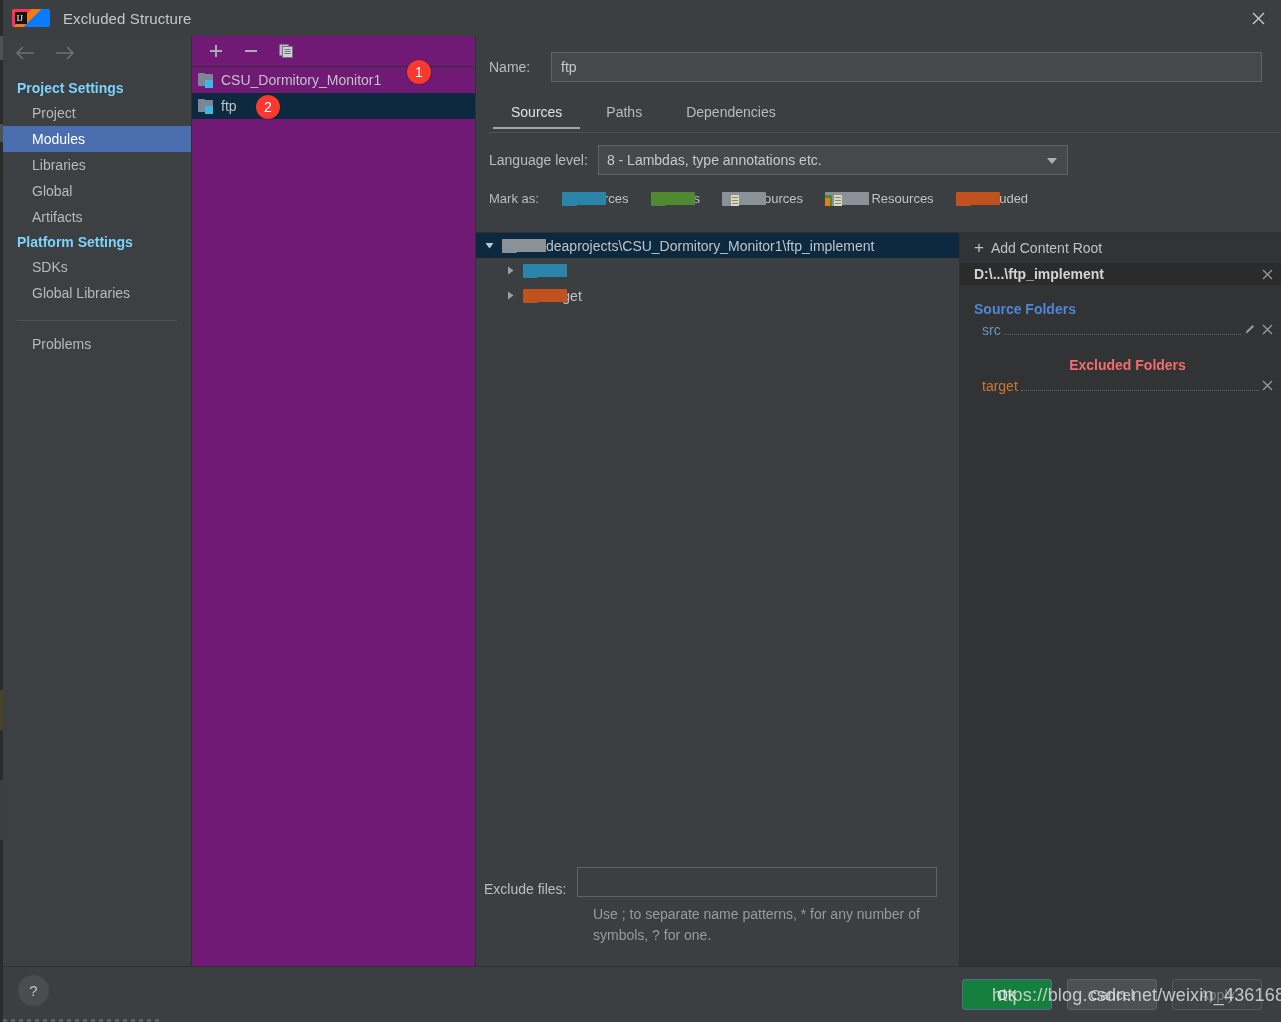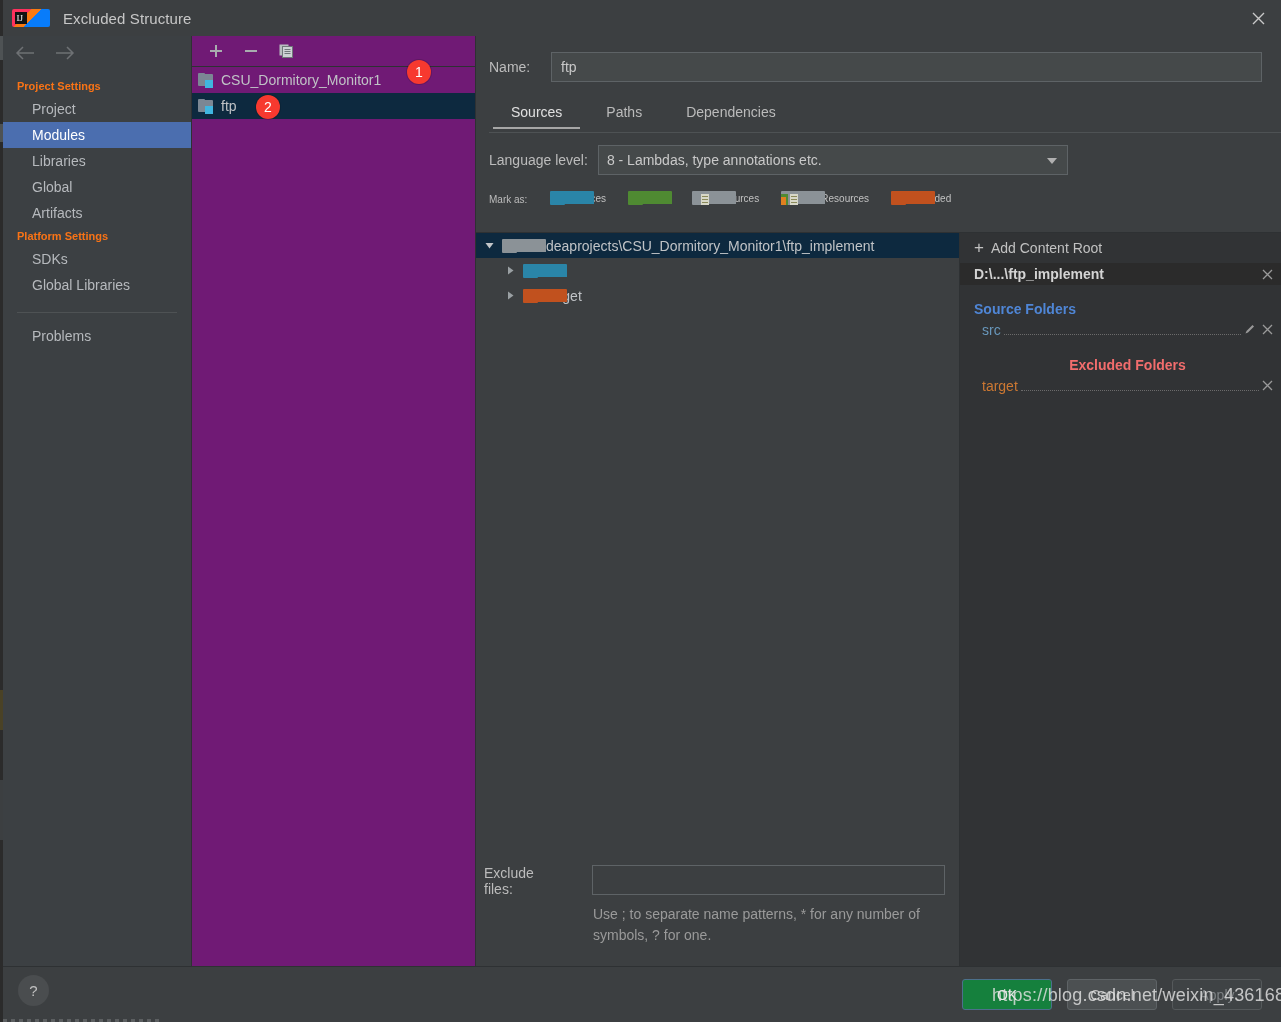--- a/index.html
+++ b/index.html
@@ -66,21 +66,21 @@
     background: #3c4043;
     border-right: 1px solid #2e3133;
     position: relative;
   }
   .nav-arrows {
     height: 34px; display: flex; align-items: center; padding-left: 11px; gap: 18px;
   }
   .nav-arrows .arw { color: #6e7174; display:flex; }
   .side-list { margin-top: 6px; }
   .side-group {
-    padding: 4px 0 4px 14px; font-weight: bold; color: #f97316; font-size: 11px;
+    padding: 4px 0 4px 14px; font-weight: bold; color: #7dd3fc; font-size: 14px;
   }
   .side-item {
     padding: 5px 0 5px 29px; color: #b6b9bd; font-size: 14px;
   }
   .side-item.selected { background: #4b6eaf; color: #ffffff; }
   .side-sep {
     margin: 14px 14px 10px 14px; height: 1px; background: #4e5254;
   }
 
   
@@ -147,21 +147,21 @@
     display: flex; align-items: center; padding: 0 8px; color: #c9c9c9; font-size: 14px;
     position: relative;
   }
   .combo .caret {
     position: absolute; right: 10px; top: 50%; margin-top: -2px;
     width: 0; height: 0; border-left: 5px solid transparent; border-right: 5px solid transparent;
     border-top: 6px solid #b0b0b0;
   }
 
   .markas-row {
-    display: flex; align-items: flex-end; padding: 16px 0 0 13px; gap: 8px; font-size: 10px;
+    display: flex; align-items: flex-end; padding: 16px 0 0 13px; gap: 8px; font-size: 13px;
   }
   .markas-label { color: #bcbcbc; margin-right: 15px; }
   .mark-item { display: flex; align-items: center; gap: 3px; margin-right: 14px; color: #c2c2c2; }
   .fic { position: relative; width: 16px; height: 14px; flex: 0 0 16px; }
   .fic .tab  { position:absolute; left:0; top:0; width:7px; height:3px; border-radius:1px 1px 0 0; }
   .fic .body { position:absolute; left:0; top:3px; width:15px; height:11px; border-radius:0 1px 1px 1px; }
   .fic.blue   .tab,.fic.blue   .body { background: #2a85a8; }
   .fic.green  .tab,.fic.green  .body { background: #4f8a32; }
   .fic.gray   .tab,.fic.gray   .body { background: #8b9297; }
   .fic.orange .tab,.fic.orange .body { background: #c1511e; }
@@ -184,21 +184,21 @@
     height: 25px; display: flex; align-items: center; gap: 7px;
     color: #c0c3c6; font-size: 14px; padding-left: 8px;
   }
   .tree-row.selected { background: #0d293f; }
   .tree-row.indent { padding-left: 29px; }
   .twisty { width: 11px; display: flex; align-items: center; justify-content: center; color: #9aa0a3; }
 
   .exclude-area {
     margin-top: auto; padding: 0 14px 20px 8px;
   }
-  .exclude-row { display: flex; align-items: flex-start; gap: 16px; }
+  .exclude-row { display: flex; align-items: flex-end; }
   .exclude-label { color: #bcbcbc; font-size: 14px; margin-right: 11px; }
   .exclude-input {
     width: 360px; height: 30px; background: #3c3f41; border: 1px solid #5e6366;
   }
   .exclude-hint {
     margin: 7px 0 0 109px; color: #9a9a9a; font-size: 14px; line-height: 21px; width: 365px;
   }
 
   .roots-pane {
     flex: 1; background: #313335; position: relative;

